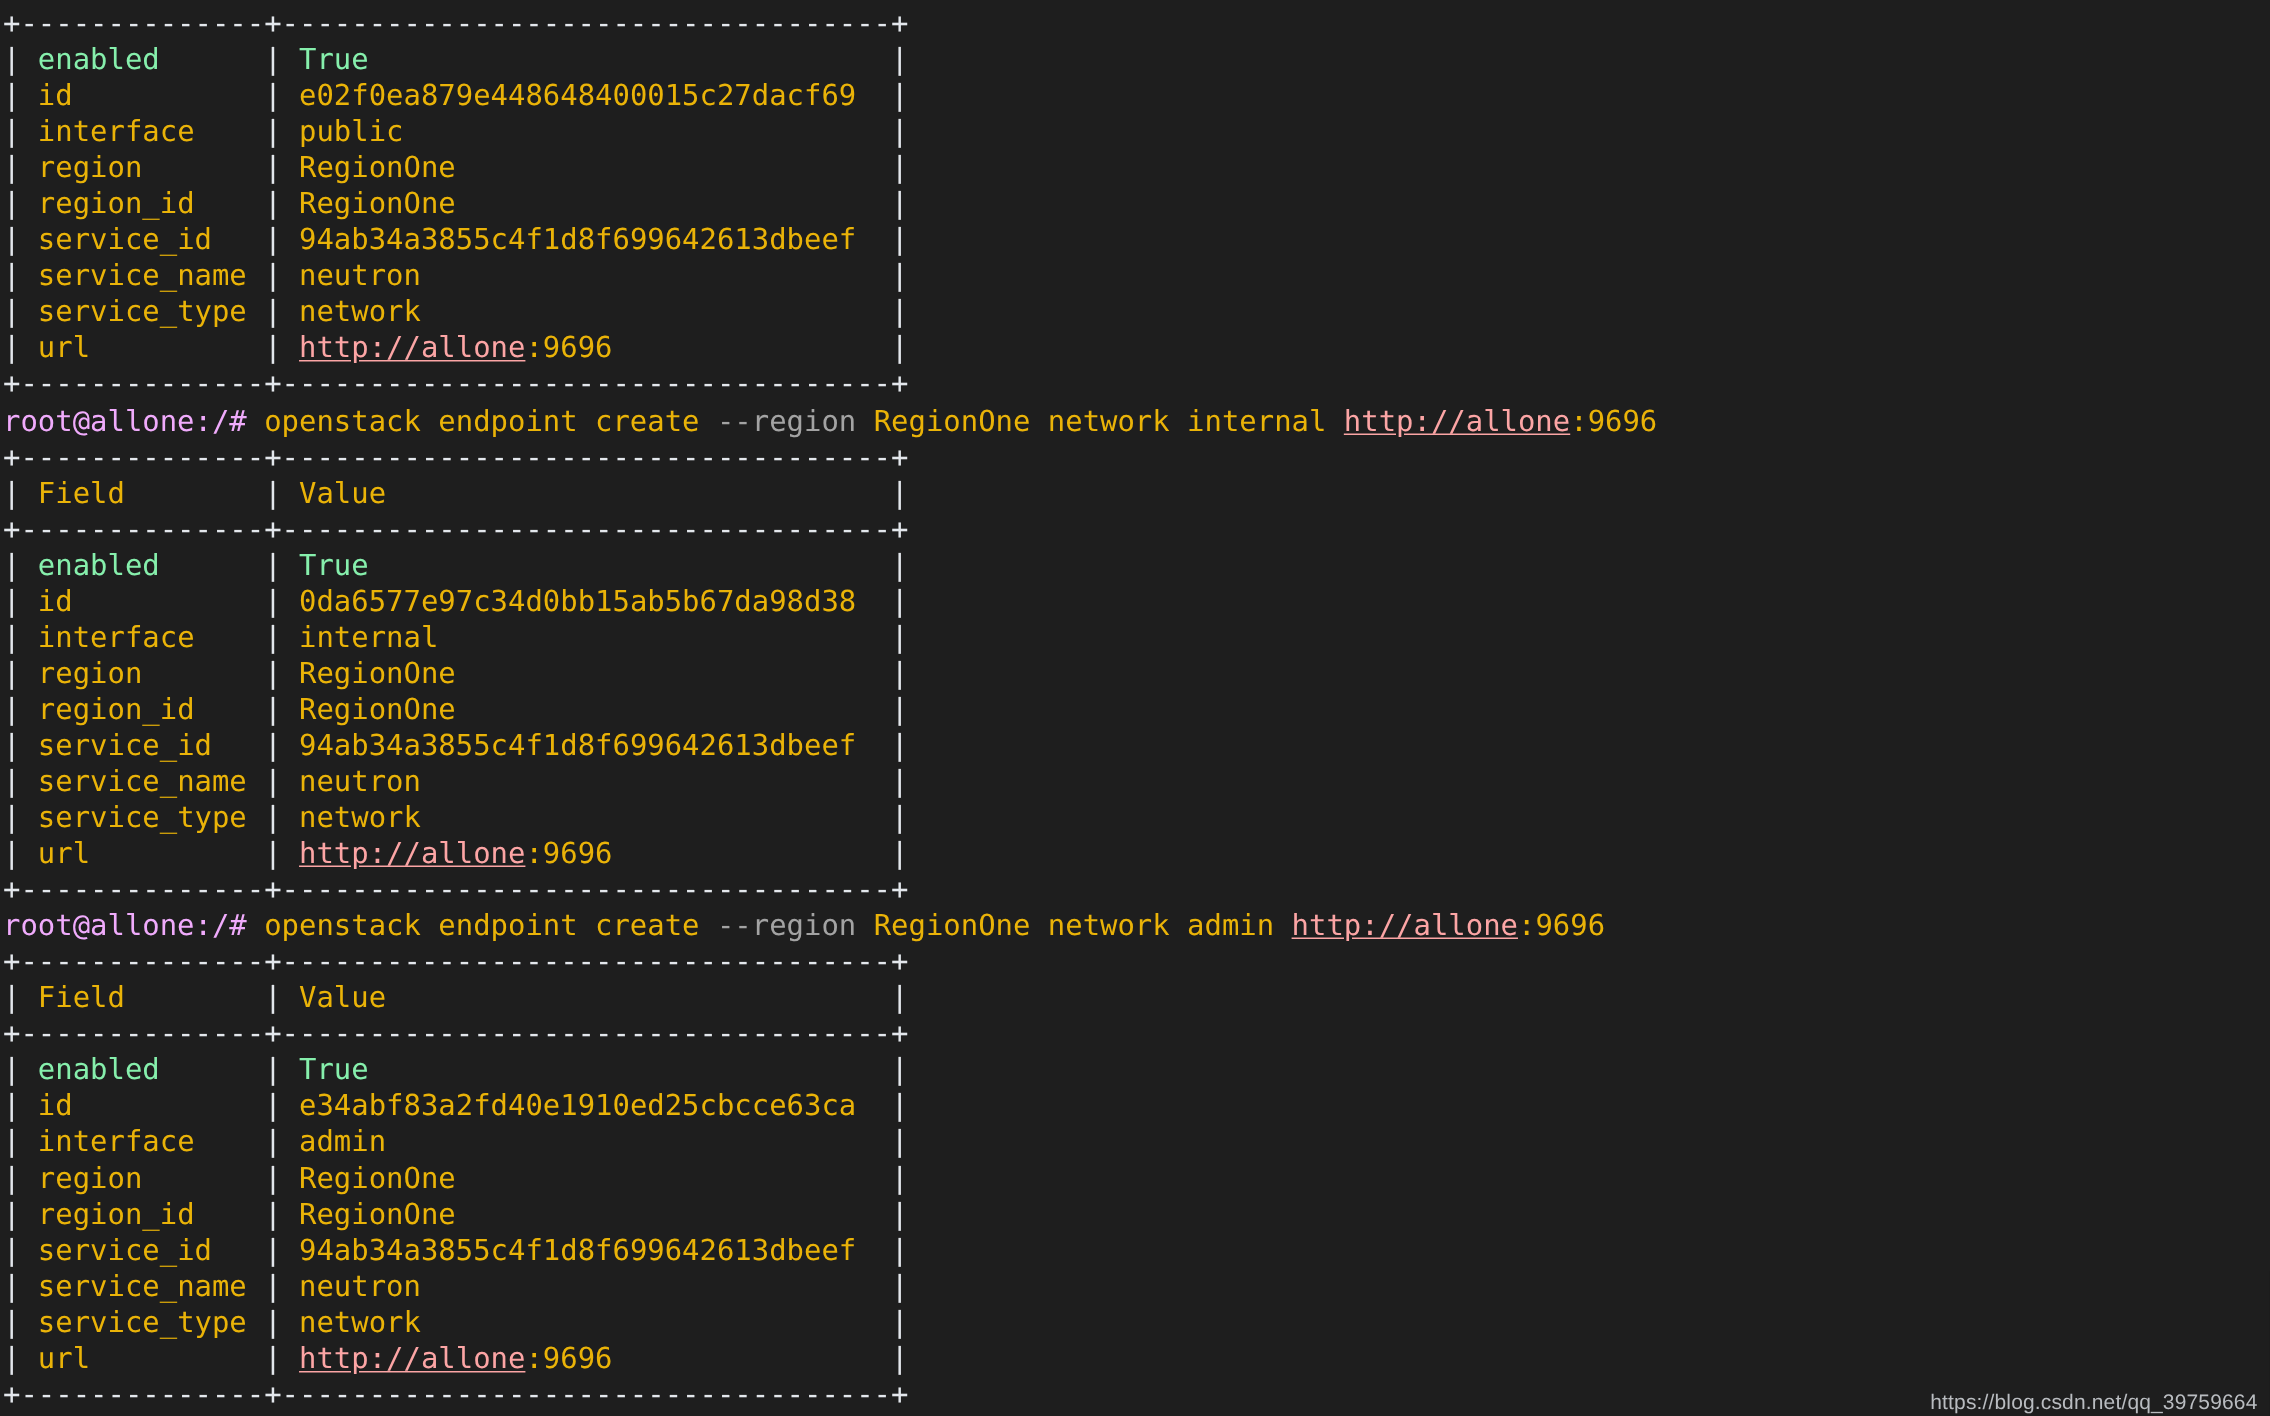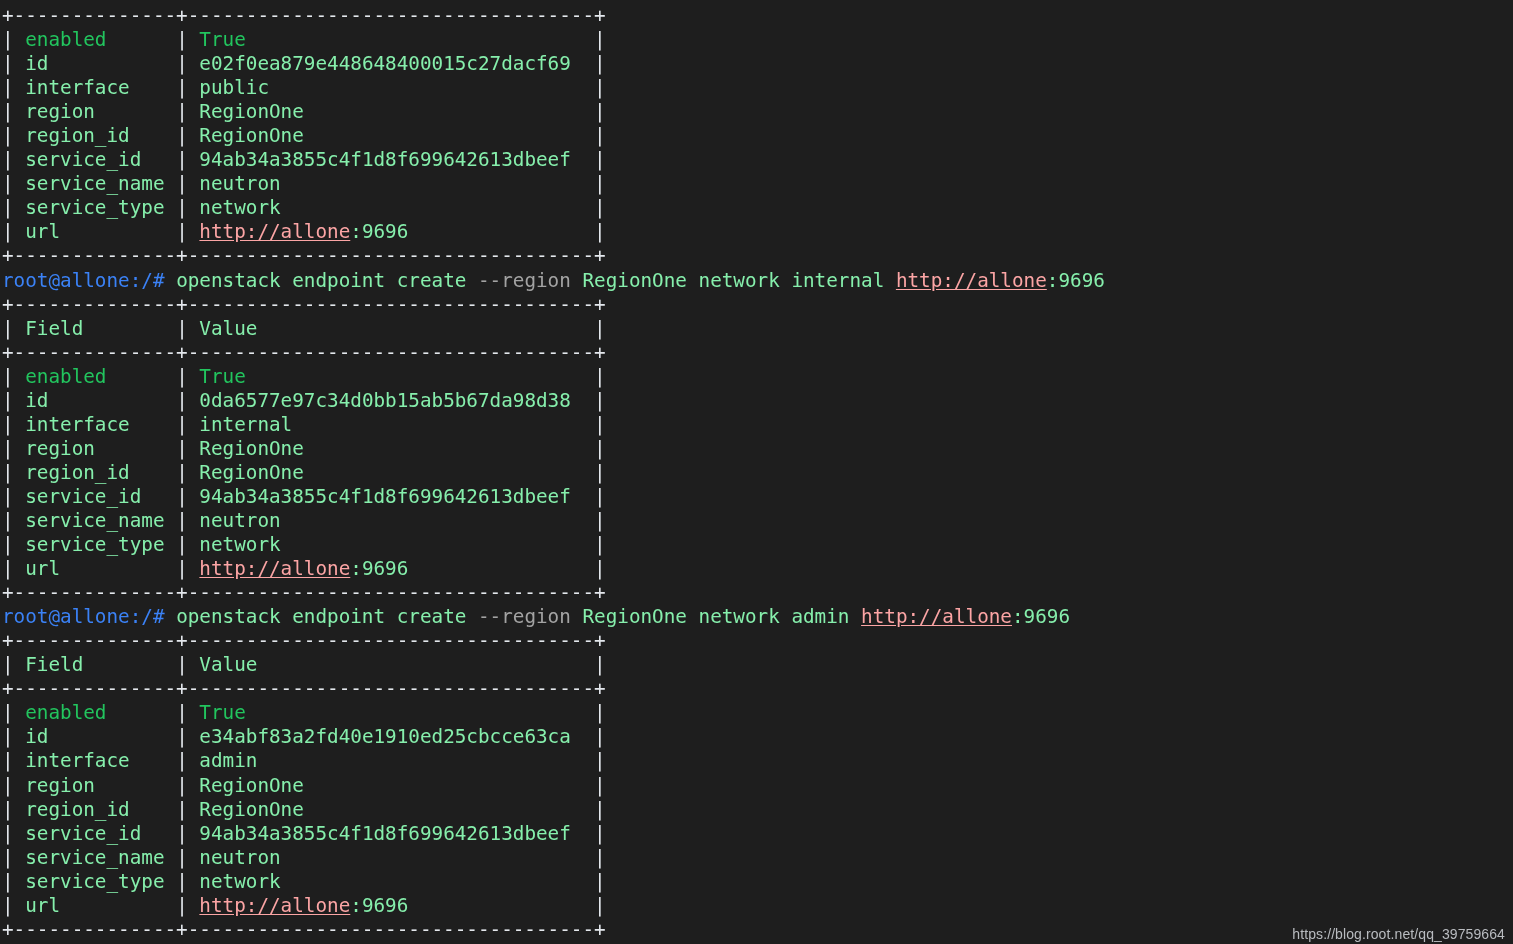--- a/index.html
+++ b/index.html
@@ -29,36 +29,36 @@
     letter-spacing: 0px;
     color: #d8dee9;
     white-space: pre;
     font-family: "DejaVu Sans Mono", "Liberation Mono", monospace;
   }
   .line {
     white-space: pre;
     height: 24.05px;
     font-family: "DejaVu Sans Mono", "Liberation Mono", monospace;
   }
-  .c-default { color: #86efac; }
+  .c-default { color: #eab308; }
   .c-rule    { color: #e3e7ec; }
-  .c-green   { color: #22c55e; }
+  .c-green   { color: #86efac; }
   .c-cyan    { color: #a3a3a3; }
   .c-link    { color: #fca5a5; text-decoration: underline; text-underline-offset: 2px; }
-  .c-prompt  { color: #3b82f6; margin-top: 34px; }
+  .c-prompt  { color: #f0abfc; margin-top: 34px; }
   .watermark {
     position: absolute;
     right: 8px;
     bottom: 2px;
     font-family: "Liberation Sans", "DejaVu Sans", sans-serif;
     font-size: 14px;
     color: #b9bcc0;
     letter-spacing: 0.1px;
     white-space: pre;
   }
 </style>
 </head>
 <body>
 
 <div id="terminal">
   <div class="screen" id="screen"><div class="line"><span class="c-rule">+--------------+-----------------------------------+</span></div><div class="line"><span class="c-rule">| </span><span class="c-green">enabled     </span><span class="c-rule"> | </span><span class="c-green">True                             </span><span class="c-rule"> |</span></div><div class="line"><span class="c-rule">| </span><span class="c-default">id          </span><span class="c-rule"> | </span><span class="c-default">e02f0ea879e448648400015c27dacf69 </span><span class="c-rule"> |</span></div><div class="line"><span class="c-rule">| </span><span class="c-default">interface   </span><span class="c-rule"> | </span><span class="c-default">public                           </span><span class="c-rule"> |</span></div><div class="line"><span class="c-rule">| </span><span class="c-default">region      </span><span class="c-rule"> | </span><span class="c-default">RegionOne                        </span><span class="c-rule"> |</span></div><div class="line"><span class="c-rule">| </span><span class="c-default">region_id   </span><span class="c-rule"> | </span><span class="c-default">RegionOne                        </span><span class="c-rule"> |</span></div><div class="line"><span class="c-rule">| </span><span class="c-default">service_id  </span><span class="c-rule"> | </span><span class="c-default">94ab34a3855c4f1d8f699642613dbeef </span><span class="c-rule"> |</span></div><div class="line"><span class="c-rule">| </span><span class="c-default">service_name</span><span class="c-rule"> | </span><span class="c-default">neutron                          </span><span class="c-rule"> |</span></div><div class="line"><span class="c-rule">| </span><span class="c-default">service_type</span><span class="c-rule"> | </span><span class="c-default">network                          </span><span class="c-rule"> |</span></div><div class="line"><span class="c-rule">| </span><span class="c-default">url         </span><span class="c-rule"> | </span><span class="c-link">http://allone</span><span class="c-default">:9696               </span><span class="c-rule"> |</span></div><div class="line"><span class="c-rule">+--------------+-----------------------------------+</span></div><div class="line"><span class="c-prompt">root@allone:/#</span><span class="c-default"> openstack endpoint create </span><span class="c-cyan">--region</span><span class="c-default"> RegionOne network internal </span><span class="c-link">http://allone</span><span class="c-default">:9696</span></div><div class="line"><span class="c-rule">+--------------+-----------------------------------+</span></div><div class="line"><span class="c-rule">| </span><span class="c-default">Field       </span><span class="c-rule"> | </span><span class="c-default">Value                            </span><span class="c-rule"> |</span></div><div class="line"><span class="c-rule">+--------------+-----------------------------------+</span></div><div class="line"><span class="c-rule">| </span><span class="c-green">enabled     </span><span class="c-rule"> | </span><span class="c-green">True                             </span><span class="c-rule"> |</span></div><div class="line"><span class="c-rule">| </span><span class="c-default">id          </span><span class="c-rule"> | </span><span class="c-default">0da6577e97c34d0bb15ab5b67da98d38 </span><span class="c-rule"> |</span></div><div class="line"><span class="c-rule">| </span><span class="c-default">interface   </span><span class="c-rule"> | </span><span class="c-default">internal                         </span><span class="c-rule"> |</span></div><div class="line"><span class="c-rule">| </span><span class="c-default">region      </span><span class="c-rule"> | </span><span class="c-default">RegionOne                        </span><span class="c-rule"> |</span></div><div class="line"><span class="c-rule">| </span><span class="c-default">region_id   </span><span class="c-rule"> | </span><span class="c-default">RegionOne                        </span><span class="c-rule"> |</span></div><div class="line"><span class="c-rule">| </span><span class="c-default">service_id  </span><span class="c-rule"> | </span><span class="c-default">94ab34a3855c4f1d8f699642613dbeef </span><span class="c-rule"> |</span></div><div class="line"><span class="c-rule">| </span><span class="c-default">service_name</span><span class="c-rule"> | </span><span class="c-default">neutron                          </span><span class="c-rule"> |</span></div><div class="line"><span class="c-rule">| </span><span class="c-default">service_type</span><span class="c-rule"> | </span><span class="c-default">network                          </span><span class="c-rule"> |</span></div><div class="line"><span class="c-rule">| </span><span class="c-default">url         </span><span class="c-rule"> | </span><span class="c-link">http://allone</span><span class="c-default">:9696               </span><span class="c-rule"> |</span></div><div class="line"><span class="c-rule">+--------------+-----------------------------------+</span></div><div class="line"><span class="c-prompt">root@allone:/#</span><span class="c-default"> openstack endpoint create </span><span class="c-cyan">--region</span><span class="c-default"> RegionOne network admin </span><span class="c-link">http://allone</span><span class="c-default">:9696</span></div><div class="line"><span class="c-rule">+--------------+-----------------------------------+</span></div><div class="line"><span class="c-rule">| </span><span class="c-default">Field       </span><span class="c-rule"> | </span><span class="c-default">Value                            </span><span class="c-rule"> |</span></div><div class="line"><span class="c-rule">+--------------+-----------------------------------+</span></div><div class="line"><span class="c-rule">| </span><span class="c-green">enabled     </span><span class="c-rule"> | </span><span class="c-green">True                             </span><span class="c-rule"> |</span></div><div class="line"><span class="c-rule">| </span><span class="c-default">id          </span><span class="c-rule"> | </span><span class="c-default">e34abf83a2fd40e1910ed25cbcce63ca </span><span class="c-rule"> |</span></div><div class="line"><span class="c-rule">| </span><span class="c-default">interface   </span><span class="c-rule"> | </span><span class="c-default">admin                            </span><span class="c-rule"> |</span></div><div class="line"><span class="c-rule">| </span><span class="c-default">region      </span><span class="c-rule"> | </span><span class="c-default">RegionOne                        </span><span class="c-rule"> |</span></div><div class="line"><span class="c-rule">| </span><span class="c-default">region_id   </span><span class="c-rule"> | </span><span class="c-default">RegionOne                        </span><span class="c-rule"> |</span></div><div class="line"><span class="c-rule">| </span><span class="c-default">service_id  </span><span class="c-rule"> | </span><span class="c-default">94ab34a3855c4f1d8f699642613dbeef </span><span class="c-rule"> |</span></div><div class="line"><span class="c-rule">| </span><span class="c-default">service_name</span><span class="c-rule"> | </span><span class="c-default">neutron                          </span><span class="c-rule"> |</span></div><div class="line"><span class="c-rule">| </span><span class="c-default">service_type</span><span class="c-rule"> | </span><span class="c-default">network                          </span><span class="c-rule"> |</span></div><div class="line"><span class="c-rule">| </span><span class="c-default">url         </span><span class="c-rule"> | </span><span class="c-link">http://allone</span><span class="c-default">:9696               </span><span class="c-rule"> |</span></div><div class="line"><span class="c-rule">+--------------+-----------------------------------+</span></div></div>
-  <div class="watermark">https://blog.root.net/qq_39759664</div>
+  <div class="watermark">https://blog.csdn.net/qq_39759664</div>
 </div>
 
 </body></html>

